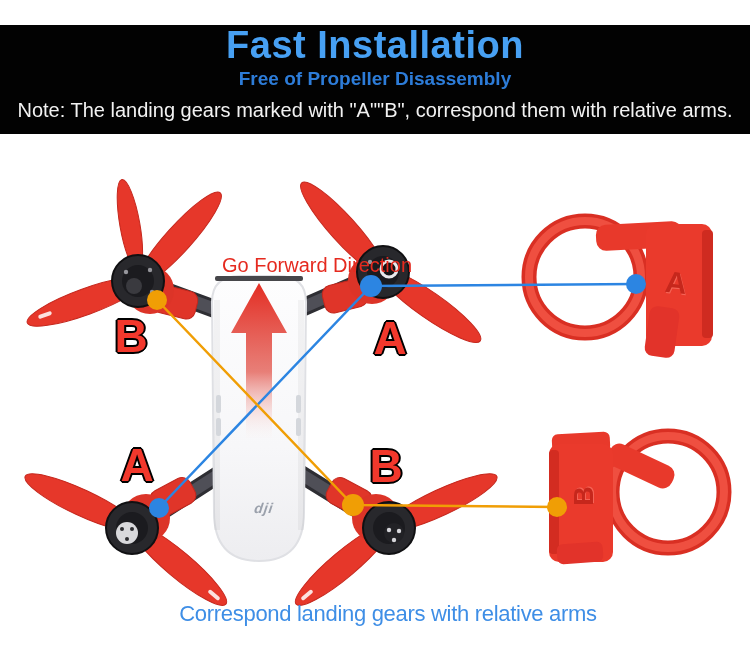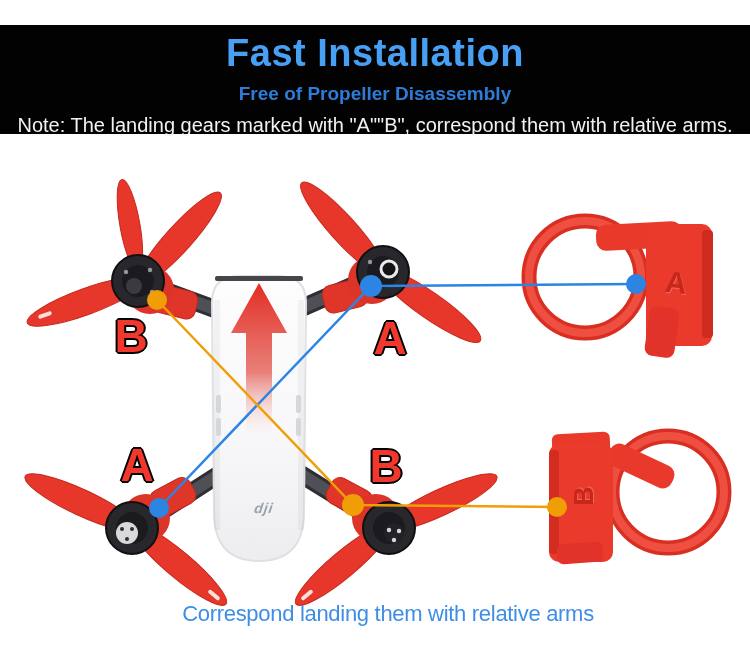--- a/index.html
+++ b/index.html
@@ -8,25 +8,25 @@
     font-family:"Liberation Sans", sans-serif;overflow:hidden;
   }
   .stage{position:absolute;left:0;top:0;width:750px;height:663px;}
   svg.illust{position:absolute;left:0;top:0;z-index:1;}
   
   .header-band{
     position:absolute;left:0;top:25px;width:750px;height:109px;
     background:var(--header_bg,#020202);z-index:2;text-align:center;
   }
   .hdr-title{
-    margin-top:8px;font-size:38px;line-height:40px;font-weight:700;
+    margin-top:0;font-size:38px;line-height:40px;font-weight:700;
     color:var(--title_blue,#47a0f3);letter-spacing:0.5px;
   }
   .hdr-sub{
-    margin-top:10px;font-size:19px;line-height:22px;font-weight:700;
+    margin-top:3px;font-size:19px;line-height:22px;font-weight:700;
     color:var(--subtitle_blue,#2d7cd8);
   }
   .hdr-note{
     margin-top:8px;font-size:20px;line-height:24px;font-weight:400;
     color:var(--note_white,#f2f2f2);
   }
   
   .ov{position:absolute;z-index:3;transform:translate(-50%,-50%);white-space:nowrap;}
   .forward-label{
     font-size:20px;color:var(--forward_red,#e52a1f);font-weight:400;
@@ -204,25 +204,26 @@
       <circle cx="557" cy="507" r="10" fill="#f09e05"></circle>
     </g>
   </svg>
 
   <div class="header-band">
     <div class="hdr-title">Fast Installation</div>
     <div class="hdr-sub">Free of Propeller Disassembly</div>
     <div class="hdr-note">Note: The landing gears marked with "A""B", correspond them with relative arms.</div>
   </div>
 
+  <div class="ov forward-label" style="left:317px;top:265px;">Go Forward Direction</div>
 
   <div class="ov arm-label" style="left:131px;top:336px;">B</div>
   <div class="ov arm-label" style="left:390px;top:338px;">A</div>
   <div class="ov arm-label" style="left:137px;top:465px;">A</div>
   <div class="ov arm-label" style="left:386px;top:466px;">B</div>
 
   <div class="ov gear-label tilt" style="left:676px;top:283px;">A</div>
   <div class="ov gear-label rot" style="left:584px;top:496px;">B</div>
 
   <div class="ov dji-logo" style="left:264px;top:508px;">dji</div>
 
-  <div class="ov caption" style="left:388px;top:614px;">Correspond landing them with relative arms</div>
+  <div class="ov caption" style="left:388px;top:614px;">Correspond landing gears with relative arms</div>
 </div>
 
 </body></html>

